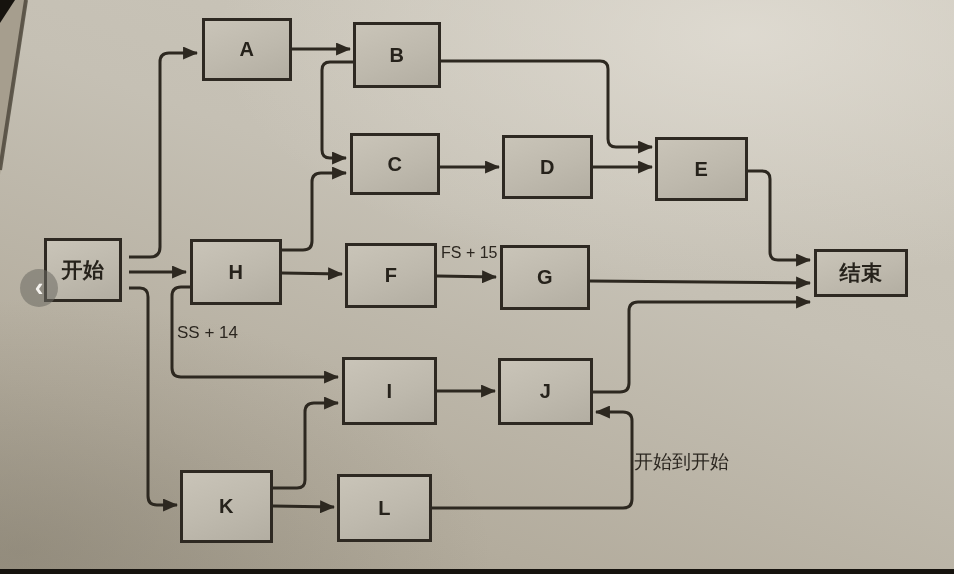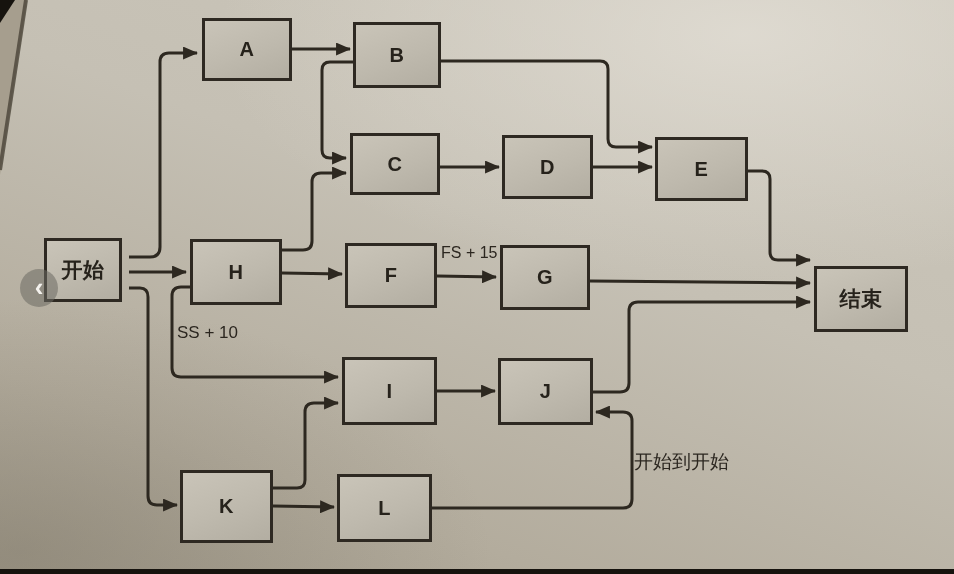--- a/index.html
+++ b/index.html
@@ -107,25 +107,25 @@
     </div>
   <div class="node" style="left:498px;top:358px;width:95px;height:67px">
       <span>J</span>
     </div>
   <div class="node" style="left:180px;top:470px;width:93px;height:73px">
       <span>K</span>
     </div>
   <div class="node" style="left:337px;top:474px;width:95px;height:68px">
       <span>L</span>
     </div>
-  <div class="node cjk" style="left:814px;top:266px;width:94px;height:66px">
+  <div class="node cjk" style="left:814px;top:249px;width:94px;height:48px">
       <span>结束</span>
     </div>
 
   <div class="edge-label small" style="left:441px;top:244px">FS + 15</div>
-  <div class="edge-label small" style="left:177px;top:323px;font-size:17px">SS + 10</div>
+  <div class="edge-label small" style="left:177px;top:323px;font-size:17px">SS + 14</div>
   <div class="edge-label" style="left:634px;top:449px">开始到开始</div>
 
   <div class="back-btn">
     <span>‹</span>
   </div>
 
 </div>
 
 </body></html>

